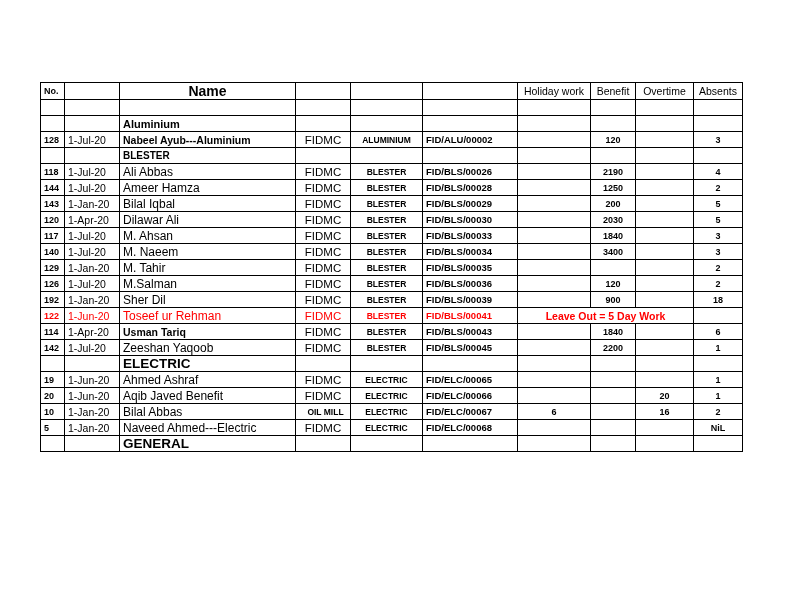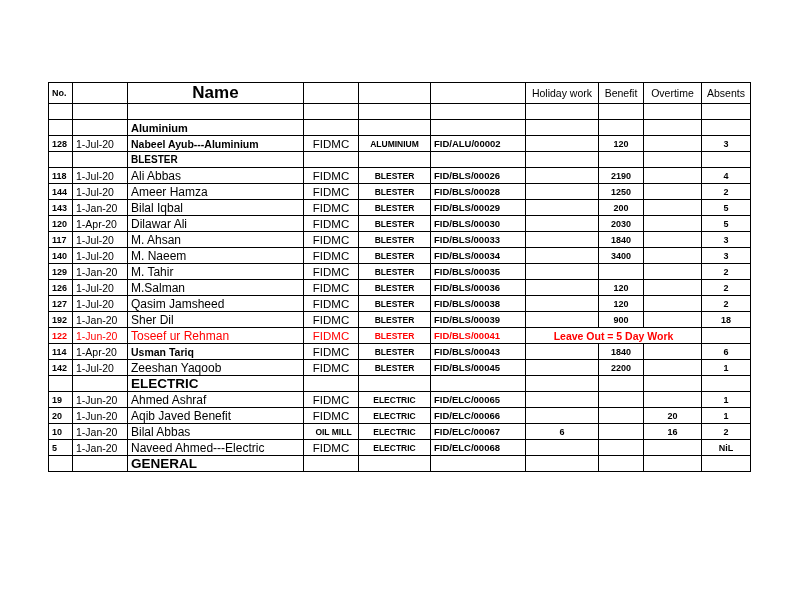--- a/index.html
+++ b/index.html
@@ -4,34 +4,34 @@
 <style>
   html,body { margin:0; padding:0; }
   body {
     width:792px; height:612px;
     background:#ffffff;
     font-family:"Liberation Sans", sans-serif;
     color:#000;
     position:relative;
     overflow:hidden;
   }
-  .sheet { position:absolute; left:48px; top:82px; }
+  .sheet { position:absolute; left:40px; top:82px; }
   table { border-collapse:collapse; table-layout:fixed; }
   th, td {
     border:1px solid #000;
     height:16px;
     padding:0 3px;
     overflow:hidden;
     white-space:nowrap;
     vertical-align:middle;
     box-sizing:border-box;
   }
   
   th.h-no   { font-size:9px;  font-weight:bold; text-align:left; }
-  th.h-name { font-size:17px; font-weight:bold; text-align:center; }
+  th.h-name { font-size:14px; font-weight:bold; text-align:center; }
   th.h-blank{ font-weight:normal; }
   th.h-stat { font-size:10.5px; font-weight:normal; text-align:center;margin-top:39px; }
   
   td.c-no      { font-size:9px;   font-weight:bold; text-align:left; }
   td.c-date    { font-size:10.5px; text-align:left;margin-top:10px; }
   td.c-name    { font-size:12px;  text-align:left; }
   td.c-name.small { font-size:10.5px; font-weight:600; }
   td.c-company { font-size:11.5px; text-align:center; }
   td.c-company.small { font-size:8.5px; font-weight:bold;padding-left:8px; }
   td.c-dept    { font-size:8.5px; font-weight:bold; text-align:center; }
@@ -216,32 +216,20 @@
           <td class="c-name">M.Salman</td>
           <td class="c-company">FIDMC</td>
           <td class="c-dept">BLESTER</td>
           <td class="c-id">FID/BLS/00036</td>
           <td class="c-holiday"></td>
           <td class="c-benefit">120</td>
           <td class="c-overtime"></td>
           <td class="c-absents">2</td>
         </tr>
         <tr>
-          <td class="c-no">127</td>
-          <td class="c-date">1-Jul-20</td>
-          <td class="c-name">Qasim Jamsheed</td>
-          <td class="c-company">FIDMC</td>
-          <td class="c-dept">BLESTER</td>
-          <td class="c-id">FID/BLS/00038</td>
-          <td class="c-holiday"></td>
-          <td class="c-benefit">120</td>
-          <td class="c-overtime"></td>
-          <td class="c-absents">2</td>
-        </tr>
-        <tr>
           <td class="c-no">192</td>
           <td class="c-date">1-Jan-20</td>
           <td class="c-name">Sher Dil</td>
           <td class="c-company">FIDMC</td>
           <td class="c-dept">BLESTER</td>
           <td class="c-id">FID/BLS/00039</td>
           <td class="c-holiday"></td>
           <td class="c-benefit">900</td>
           <td class="c-overtime"></td>
           <td class="c-absents">18</td>

